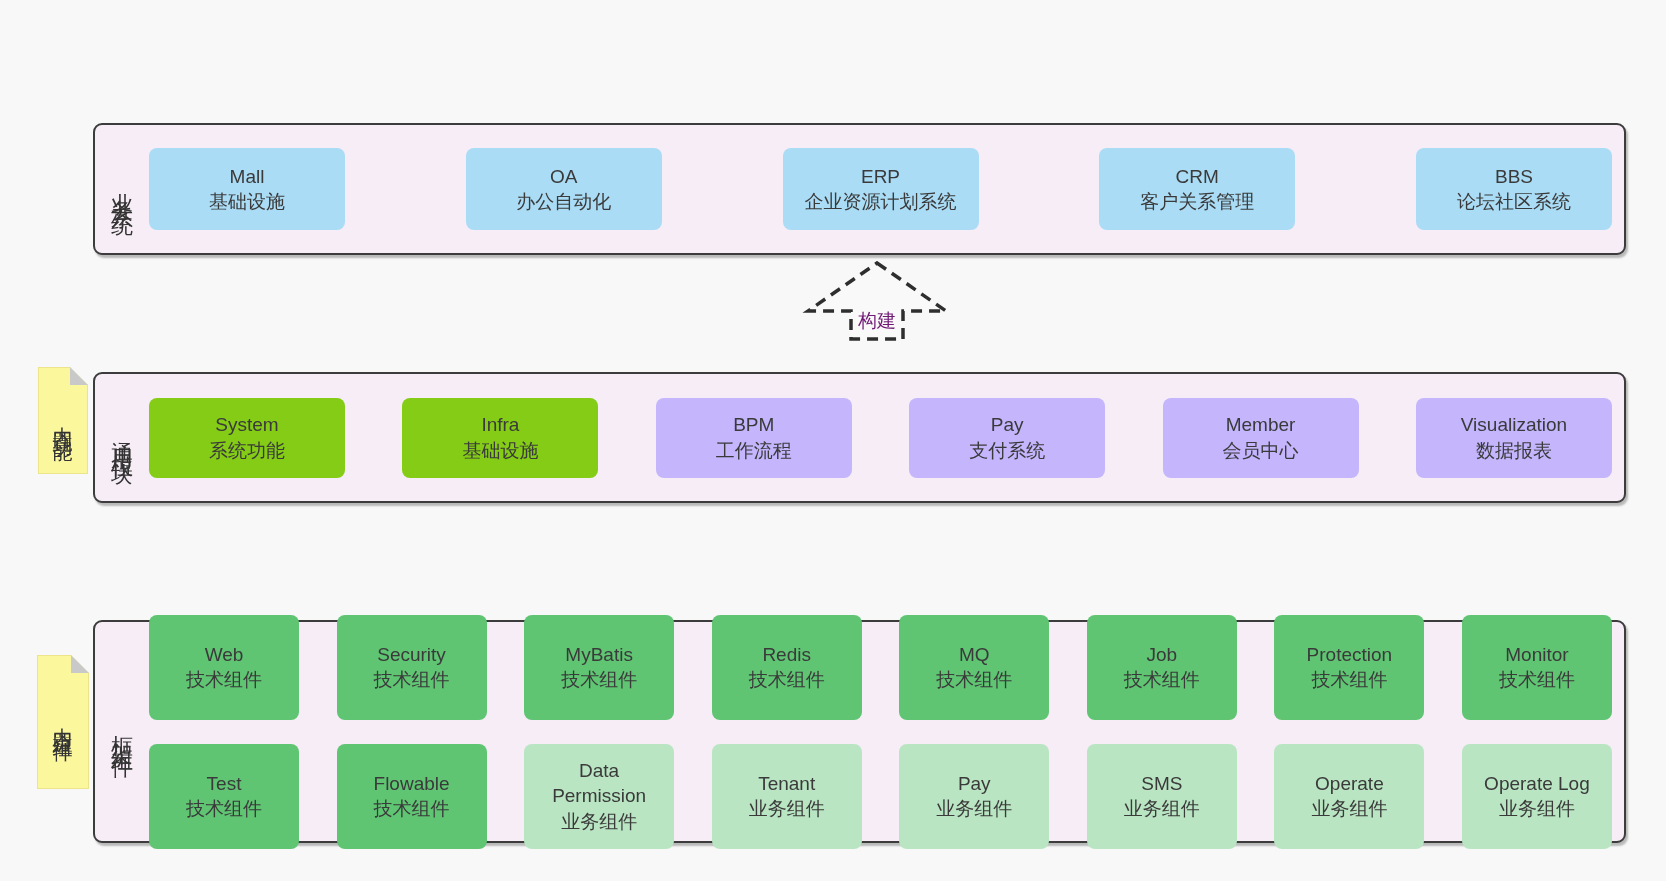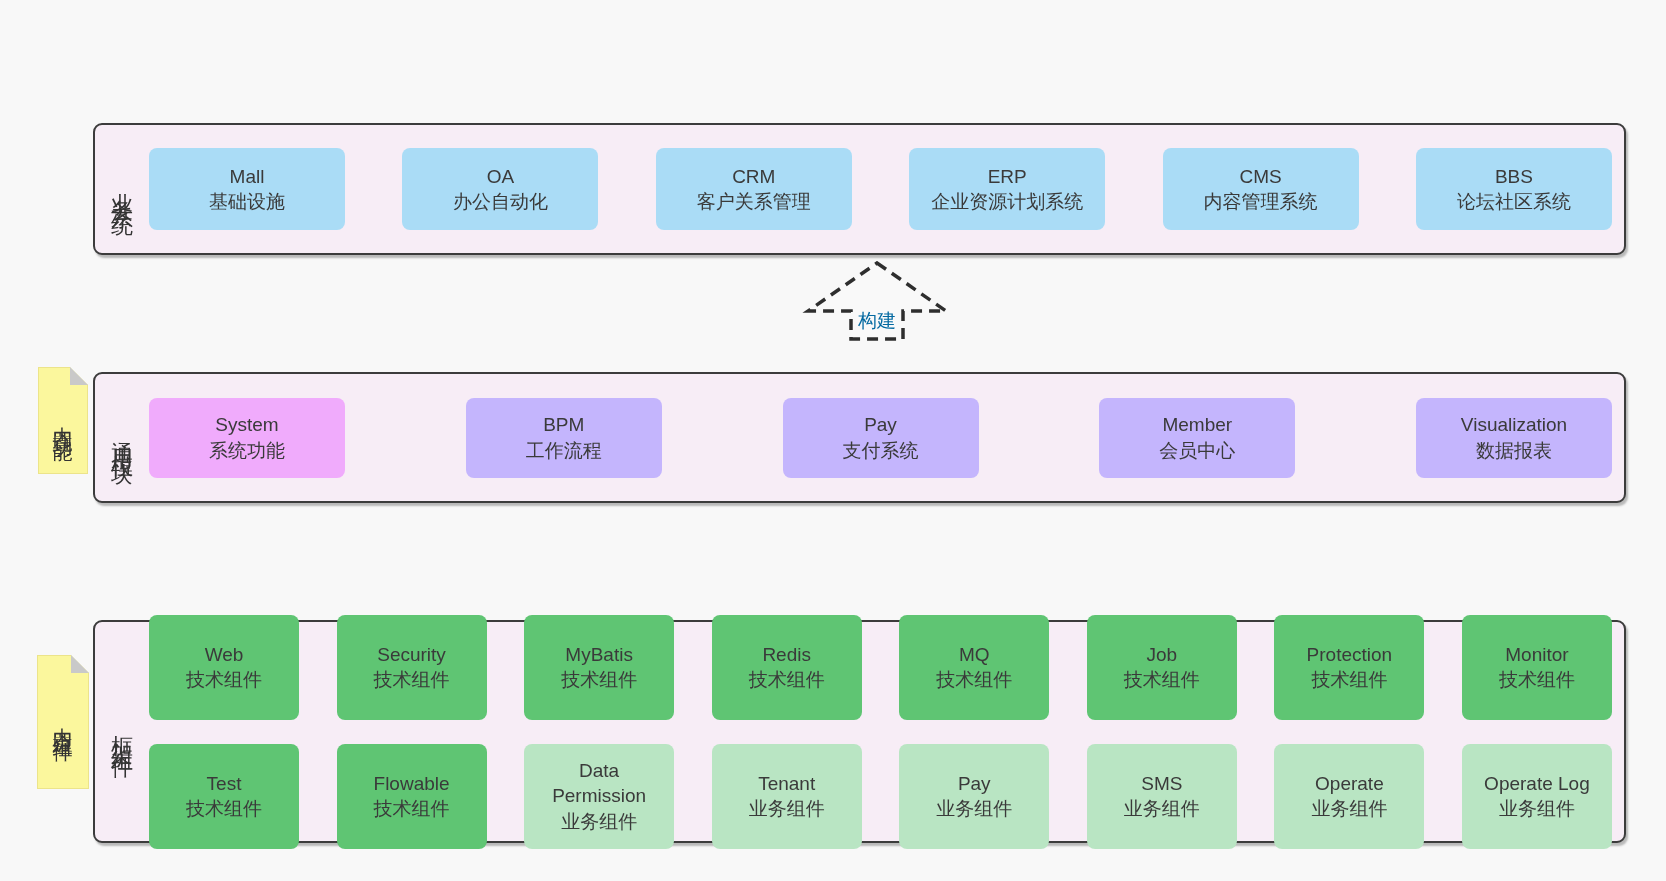--- a/index.html
+++ b/index.html
@@ -31,21 +31,21 @@
   
   .box {
     border-radius:8px; display:flex; flex-direction:column;
     align-items:center; justify-content:center; text-align:center;
     font-size:19px; line-height:1.33; padding:18px 6px;
   }
   .row6 .box { width:196px; height:82px; }
   #panel-modules .box { height:80px; }
   .row8 .box { width:150px; height:105px;text-align:center; }
   .blue       { background:#aadcf6; }
-  .red        { background:#f0abfc; }
+  .red        { background:#84cc16; }
   .pink       { background:#c4b5fd; }
   .green      { background:#5fc573; }
   .lightgreen { background:#b9e5c3; }
   .box .en { display:block; }
   .box .cn { display:block; }
 
   
   .sticky {
     position:absolute; background:#fbf79d; border:1px solid #ece48a;
     display:flex; align-items:center; justify-content:center;
@@ -58,21 +58,21 @@
   .fold .fold-under { background:#f8f8f8; clip-path:polygon(-2% -2%, 102% -2%, 102% 102%); }
   .fold .fold-flap  { background:#c9c9c9; clip-path:polygon(0 0, 100% 100%, 0 100%); }
 
   
   .arrow { position:absolute; width:150px; height:80px; }
   #arrow-build     { left:802px; top:261px; }
   #arrow-implement { left:818px; top:514px; }
   .arrow svg { display:block; width:100%; height:100%; }
   .arrow-label {
     position:absolute; left:50%; top:47px; transform:translateX(-50%);
-    background:#f9f9f9; padding:0 3px; font-size:19px; color:#0369a1; white-space:nowrap;
+    background:#f9f9f9; padding:0 3px; font-size:19px; color:#701a75; white-space:nowrap;
   }
 </style>
 </head>
 <body>
 
 <div class="canvas">
 
   <div class="panel" id="panel-business">
     <div class="vlabel">
       <span class="vtext">业务系统</span>
@@ -80,30 +80,26 @@
     <div class="row6">
       <div class="box blue">
         <span class="en">Mall</span>
         <span class="cn">基础设施</span>
       </div>
       <div class="box blue">
         <span class="en">OA</span>
         <span class="cn">办公自动化</span>
       </div>
       <div class="box blue">
+        <span class="en">ERP</span>
+        <span class="cn">企业资源计划系统</span>
+      </div>
+      <div class="box blue">
         <span class="en">CRM</span>
         <span class="cn">客户关系管理</span>
-      </div>
-      <div class="box blue">
-        <span class="en">ERP</span>
-        <span class="cn">企业资源计划系统</span>
-      </div>
-      <div class="box blue">
-        <span class="en">CMS</span>
-        <span class="cn">内容管理系统</span>
       </div>
       <div class="box blue">
         <span class="en">BBS</span>
         <span class="cn">论坛社区系统</span>
       </div>
     </div>
   </div>
 
   <div class="arrow" id="arrow-build">
     <svg viewBox="0 0 150 80">
@@ -113,20 +109,24 @@
   </div>
 
   <div class="panel" id="panel-modules">
     <div class="vlabel">
       <span class="vtext">通用模块</span>
     </div>
     <div class="row6">
       <div class="box red">
         <span class="en">System</span>
         <span class="cn">系统功能</span>
+      </div>
+      <div class="box red">
+        <span class="en">Infra</span>
+        <span class="cn">基础设施</span>
       </div>
       <div class="box pink">
         <span class="en">BPM</span>
         <span class="cn">工作流程</span>
       </div>
       <div class="box pink">
         <span class="en">Pay</span>
         <span class="cn">支付系统</span>
       </div>
       <div class="box pink">

